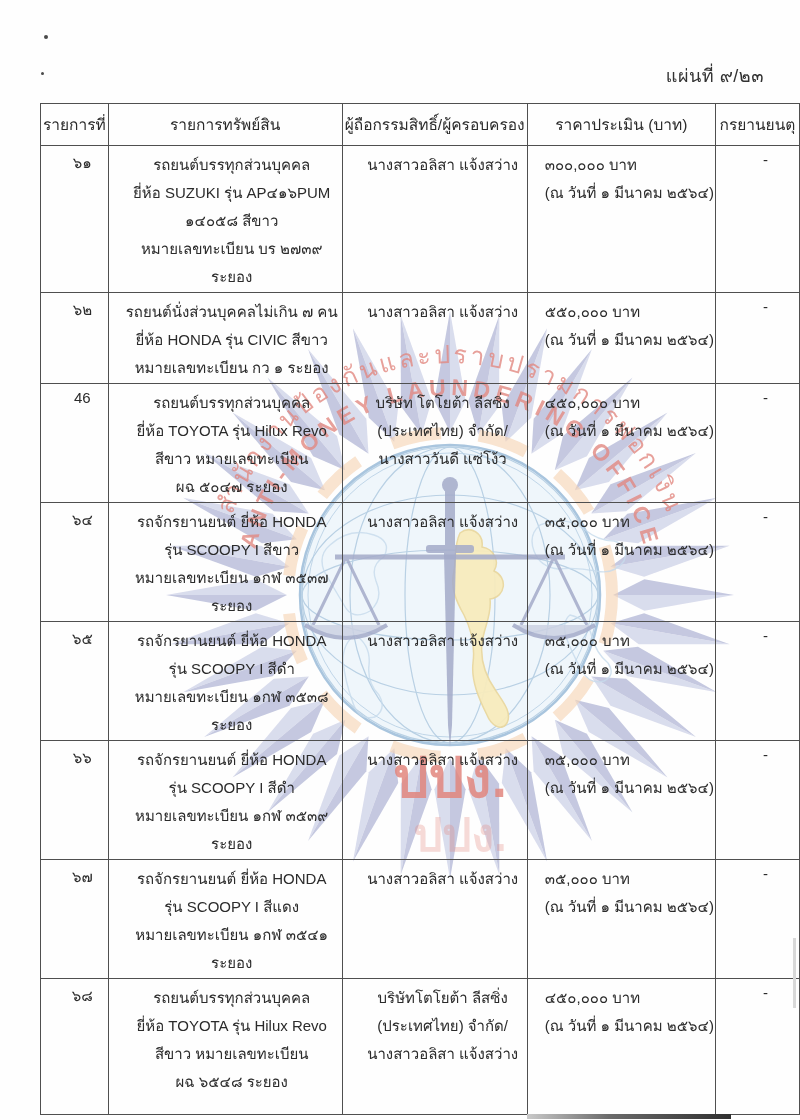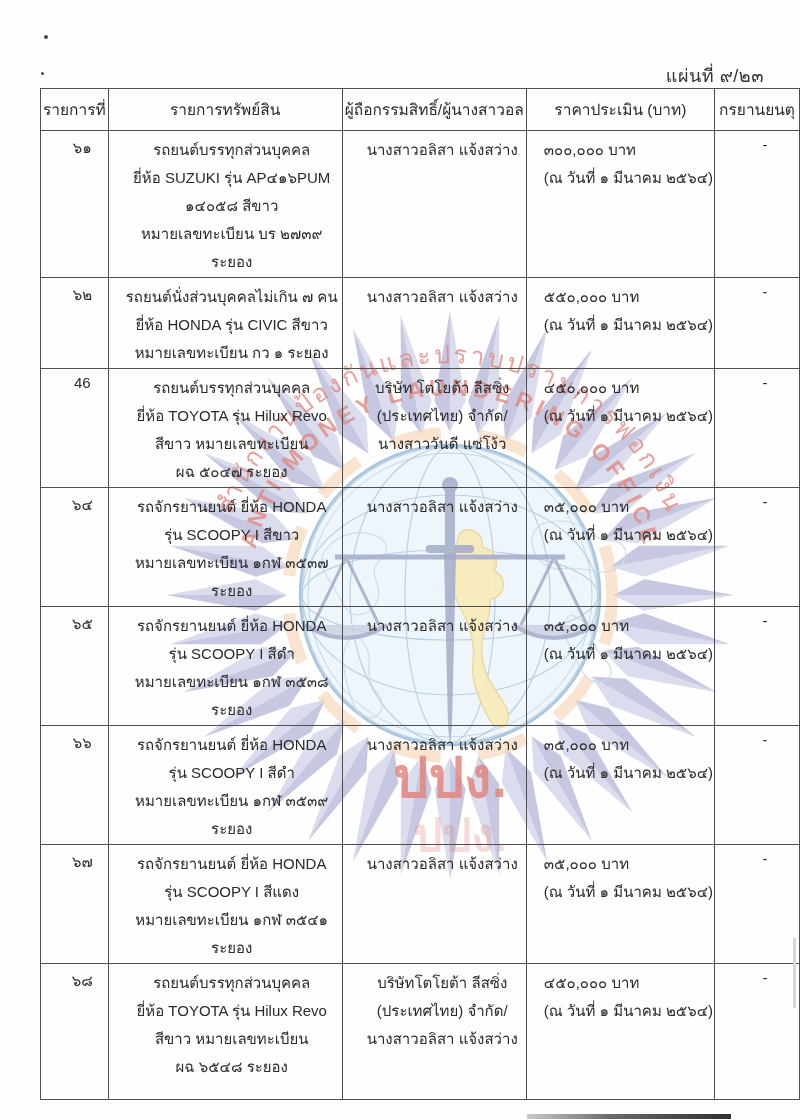--- a/index.html
+++ b/index.html
@@ -19,21 +19,21 @@
   .dot1{left:44px;top:35px;width:4px;height:4px;}
   .dot2{left:41px;top:72px;width:3px;height:3px;}
 
   
   .watermark{
     position:absolute;left:150px;top:295px;width:600px;height:600px;
     z-index:1;opacity:.85;pointer-events:none;
   }
 
   table.assets{
-    position:absolute;left:40px;top:88px;z-index:2;
+    position:absolute;left:40px;top:103px;z-index:2;
     border-collapse:collapse;table-layout:fixed;
     background:transparent;
     font-size:15px;
   }
   table.assets th,table.assets td{
     border:1px solid #4f4f4f;
     overflow:hidden;
     background:transparent;
     padding-left:17px;
   }
@@ -203,21 +203,21 @@
       <col style="width:65px">
         <col style="width:202px">
         <col style="width:181px">
         <col style="width:185px">
         <col style="width:87px">
     </colgroup>
     <thead>
       <tr>
         <th>รายการที่</th>
         <th>รายการทรัพย์สิน</th>
-        <th>ผู้ถือกรรมสิทธิ์/ผู้นางสาวอล</th>
+        <th>ผู้ถือกรรมสิทธิ์/ผู้ครอบครอง</th>
         <th>ราคาประเมิน (บาท)</th>
         <th>กรยานยนตุ</th>
       </tr>
     </thead>
     <tbody id="tbody">
         <tr style="height: 142px;">
           <td class="c-item">๖๑</td>
           <td class="c-asset">
             <div class="ln">รถยนต์บรรทุกส่วนบุคคล</div>
             <div class="ln">ยี่ห้อ SUZUKI รุ่น AP๔๑๖PUM</div>

